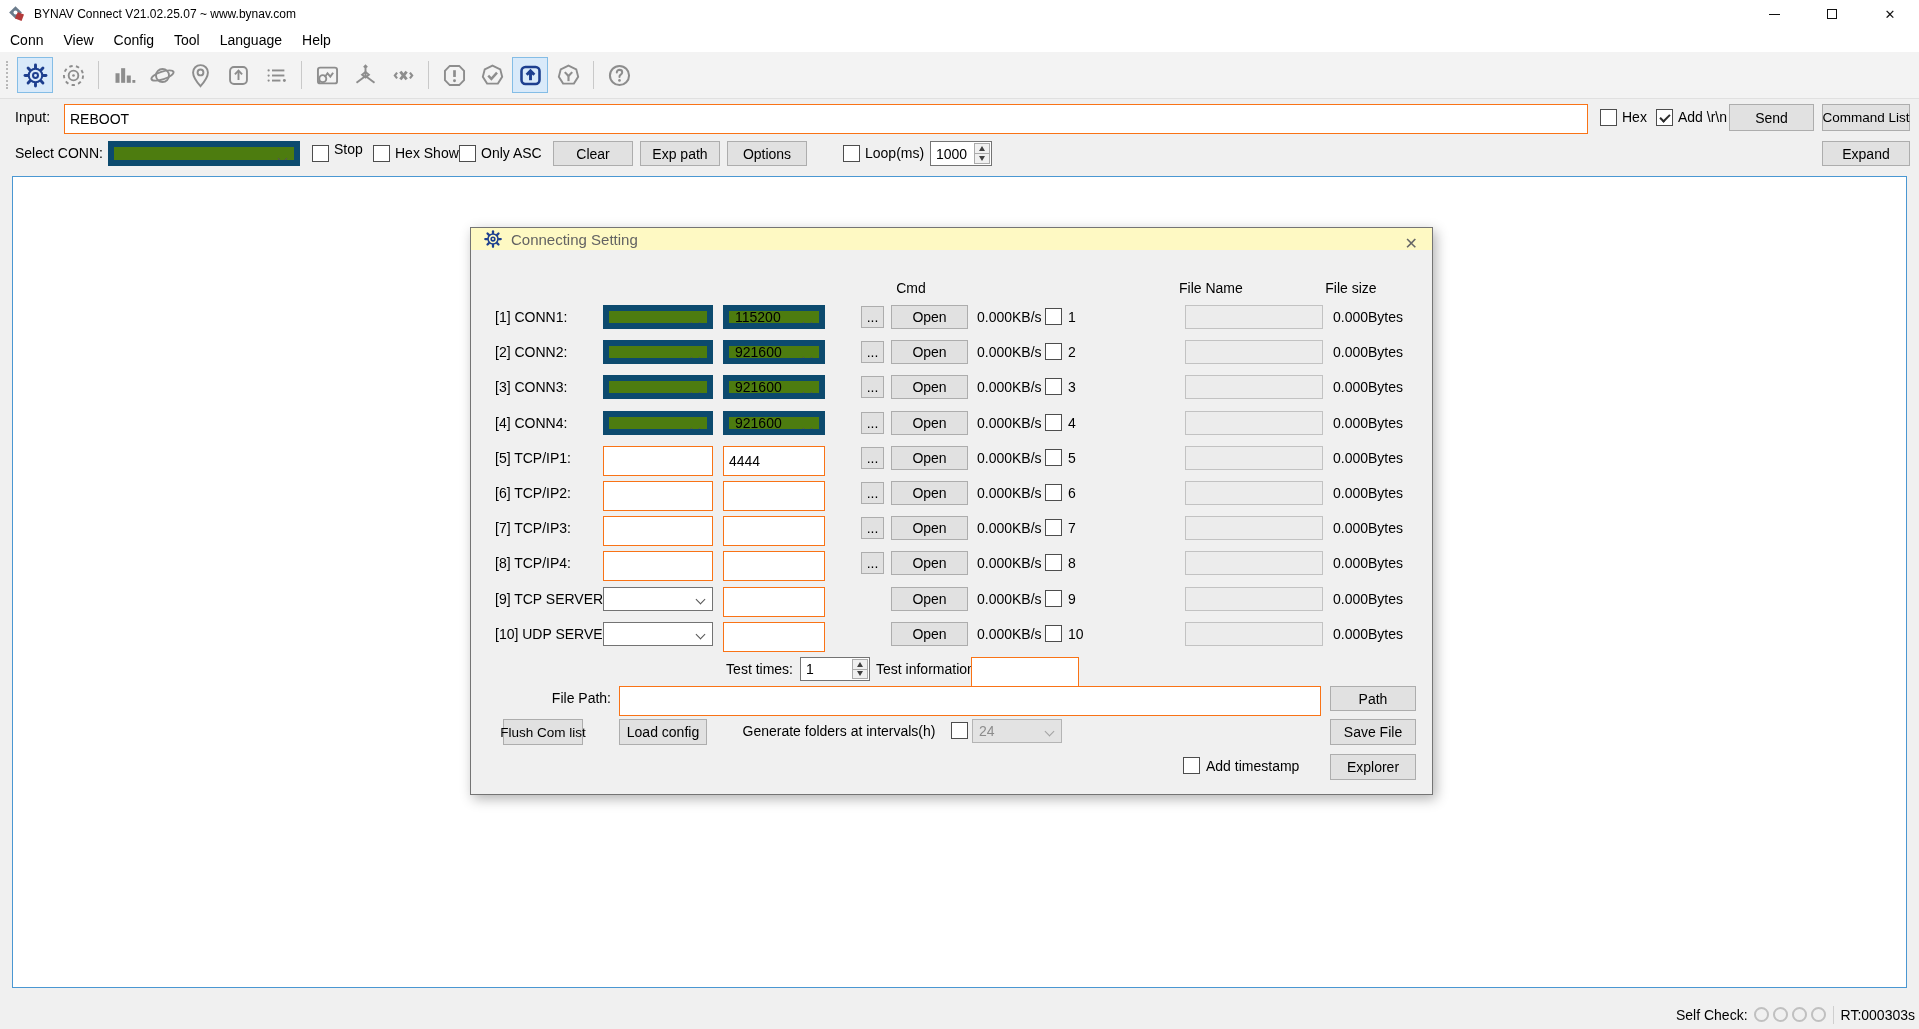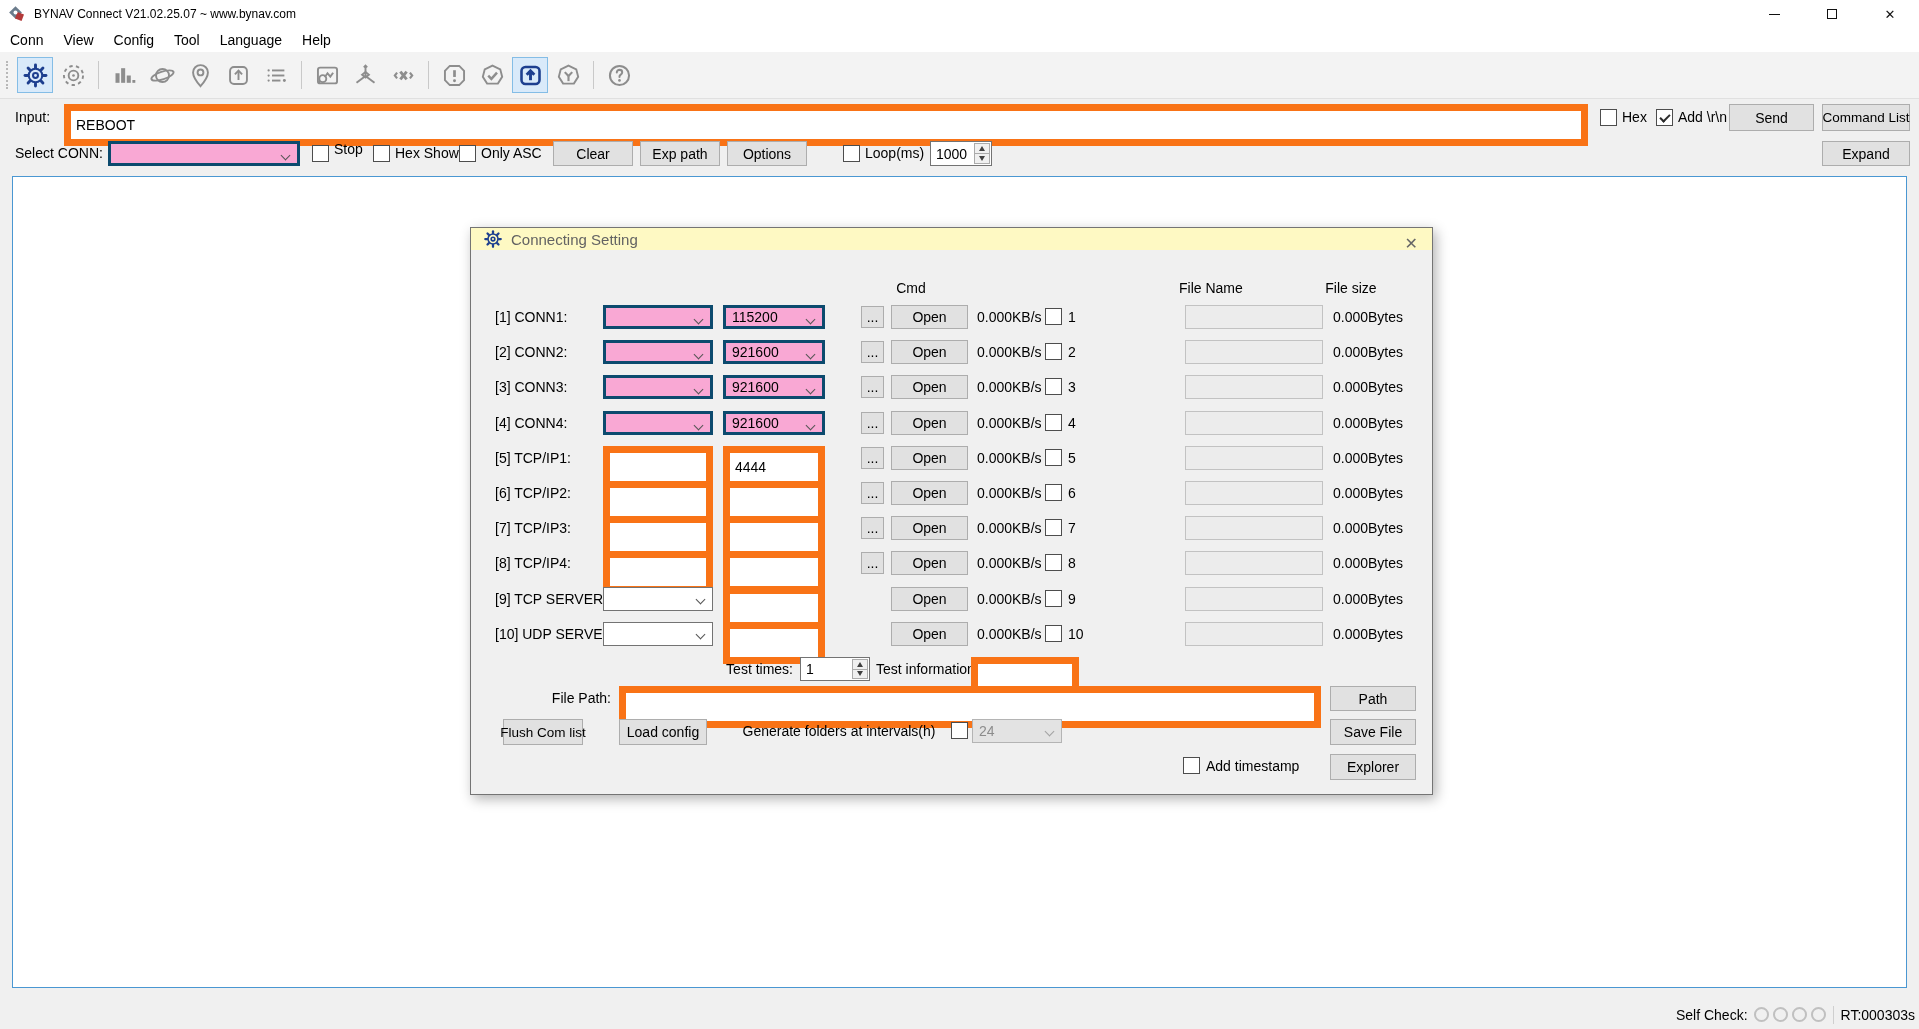--- a/index.html
+++ b/index.html
@@ -26,24 +26,24 @@
   .gripper{width:4px;height:28px;border-left:2px dotted #b8b8b8;margin:0 6px 0 2px}
   .tb-icon{width:36px;height:36px;display:flex;align-items:center;justify-content:center;border:1px solid transparent;margin:0 1px;color:var(--icon)}
   .tb-icon.sel{background:var(--sel-bg);border-color:var(--sel-border);color:var(--navy)}
   .tb-sep{width:1px;height:28px;background:#c9c9c9;margin:0 6px}
   .tb-icon svg{display:block}
   
   .lbl{white-space:nowrap}
   .btn{background:#e1e1e1;border:1px solid #adadad;display:flex;align-items:center;justify-content:center;font-family:inherit;font-size:14px;white-space:nowrap;padding:0 2px;cursor:default}
   .cb{width:17px;height:17px;background:#fff;border:1px solid #4d4d4d;display:inline-block;position:relative}
   .cb.checked::after{content:"";position:absolute;left:3px;top:4px;width:8px;height:4px;border-left:2px solid #2b2b2b;border-bottom:2px solid #2b2b2b;transform:rotate(-45deg)}
-  .inp{background:#fff;border:7px solid #f97316;font-family:inherit;font-size:14px;padding:14px 5px;outline:none}
+  .inp{background:#fff;border:1px solid #f97316;font-family:inherit;font-size:14px;padding:14px 5px;outline:none}
   .inp-dis{background:#ececec;border:1px solid #c2c2c2}
   .combo{position:relative;display:flex;align-items:center;padding:0 20px 0 6px;white-space:nowrap;overflow:hidden}
-  .combo.gray{background:#f9a8d4;border:3px solid #0c4a6e}
+  .combo.gray{background:#4d7c0f;border:6px solid #0c4a6e}
   .combo.white{background:#fff;border:1px solid #737373}
   .combo.dis{background:#e3e3e3;border:1px solid #b4b4b4;color:#8c8c8c}
   .chev{position:absolute;right:8px;top:8px;width:7px;height:7px;border-left:1.5px solid #555;border-bottom:1.5px solid #555;transform:rotate(-45deg)}
   .combo.dis .chev{border-color:#a2a2a2}
   .spinner{position:relative;background:#fff;border:1px solid #737373;display:flex;align-items:center;padding:0 20px 0 5px}
   .sp-col{position:absolute;right:1px;top:1px;bottom:1px;width:16px;display:flex;flex-direction:column}
   .sp-btn{flex:1;background:#f0f0f0;border:1px solid #ababab;display:flex;align-items:center;justify-content:center}
   .sp-btn+.sp-btn{border-top:none}
   .tri-up{width:0;height:0;border-left:3.5px solid transparent;border-right:3.5px solid transparent;border-bottom:5px solid #404040}
   .tri-dn{width:0;height:0;border-left:3.5px solid transparent;border-right:3.5px solid transparent;border-top:5px solid #404040}

